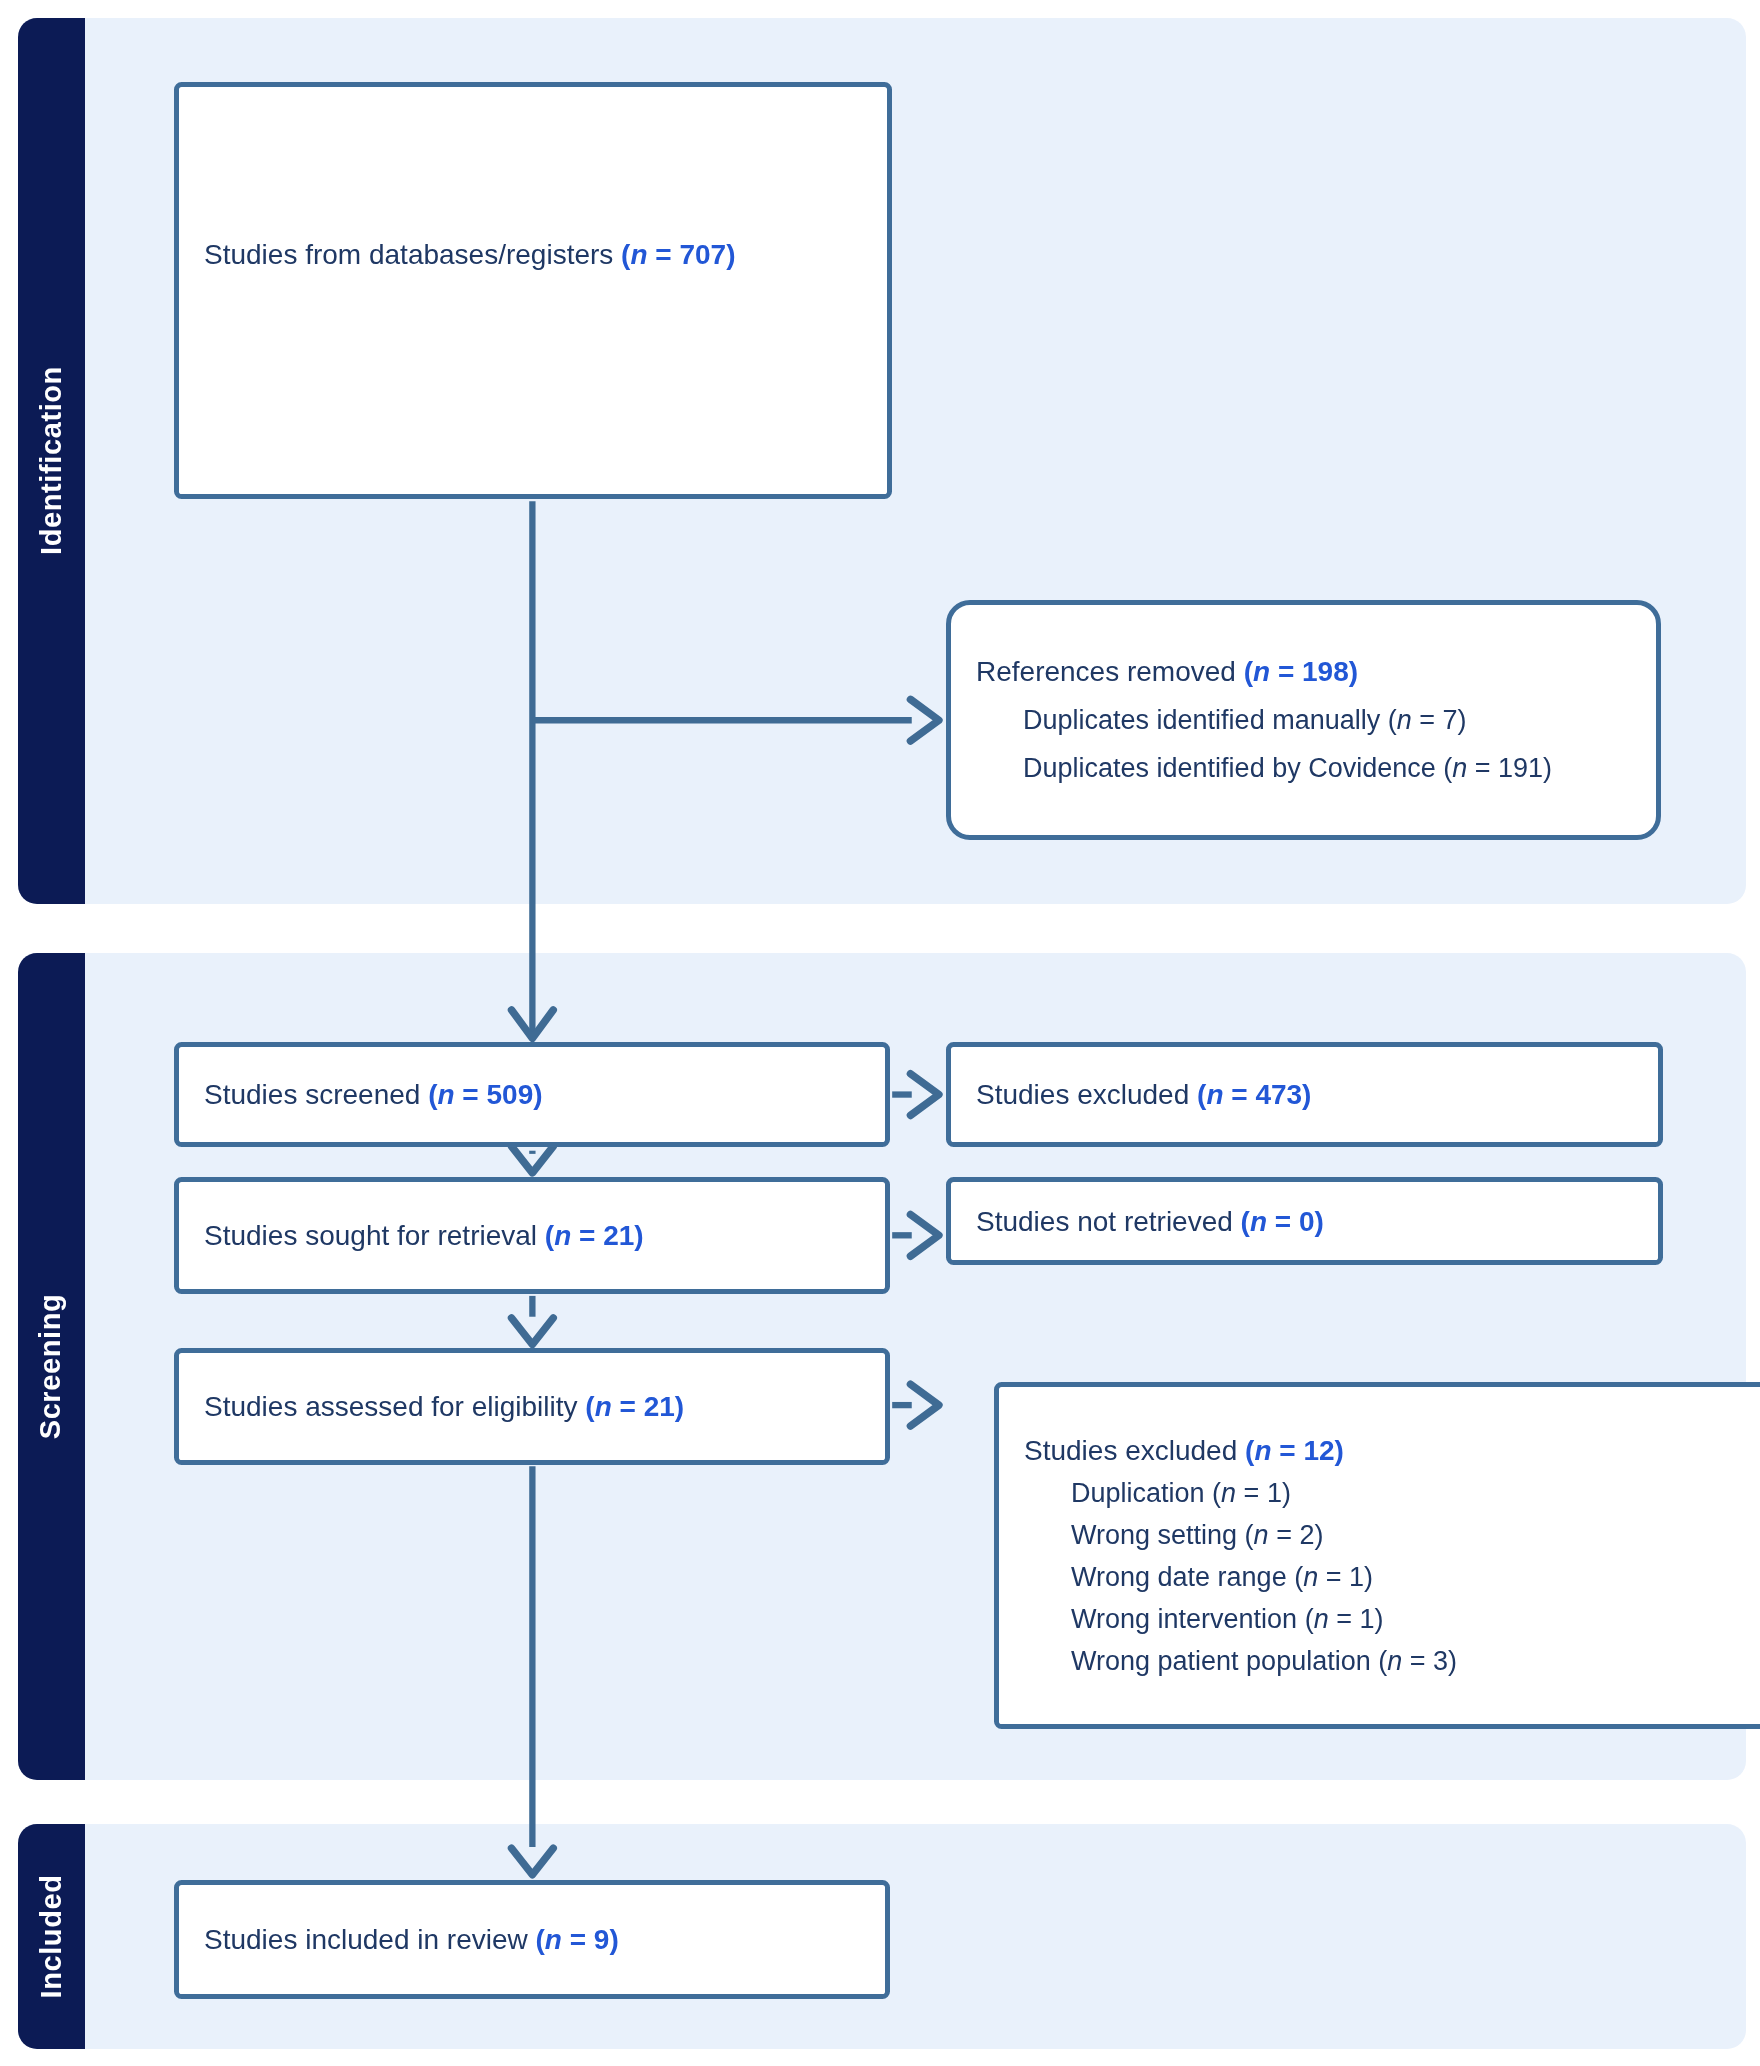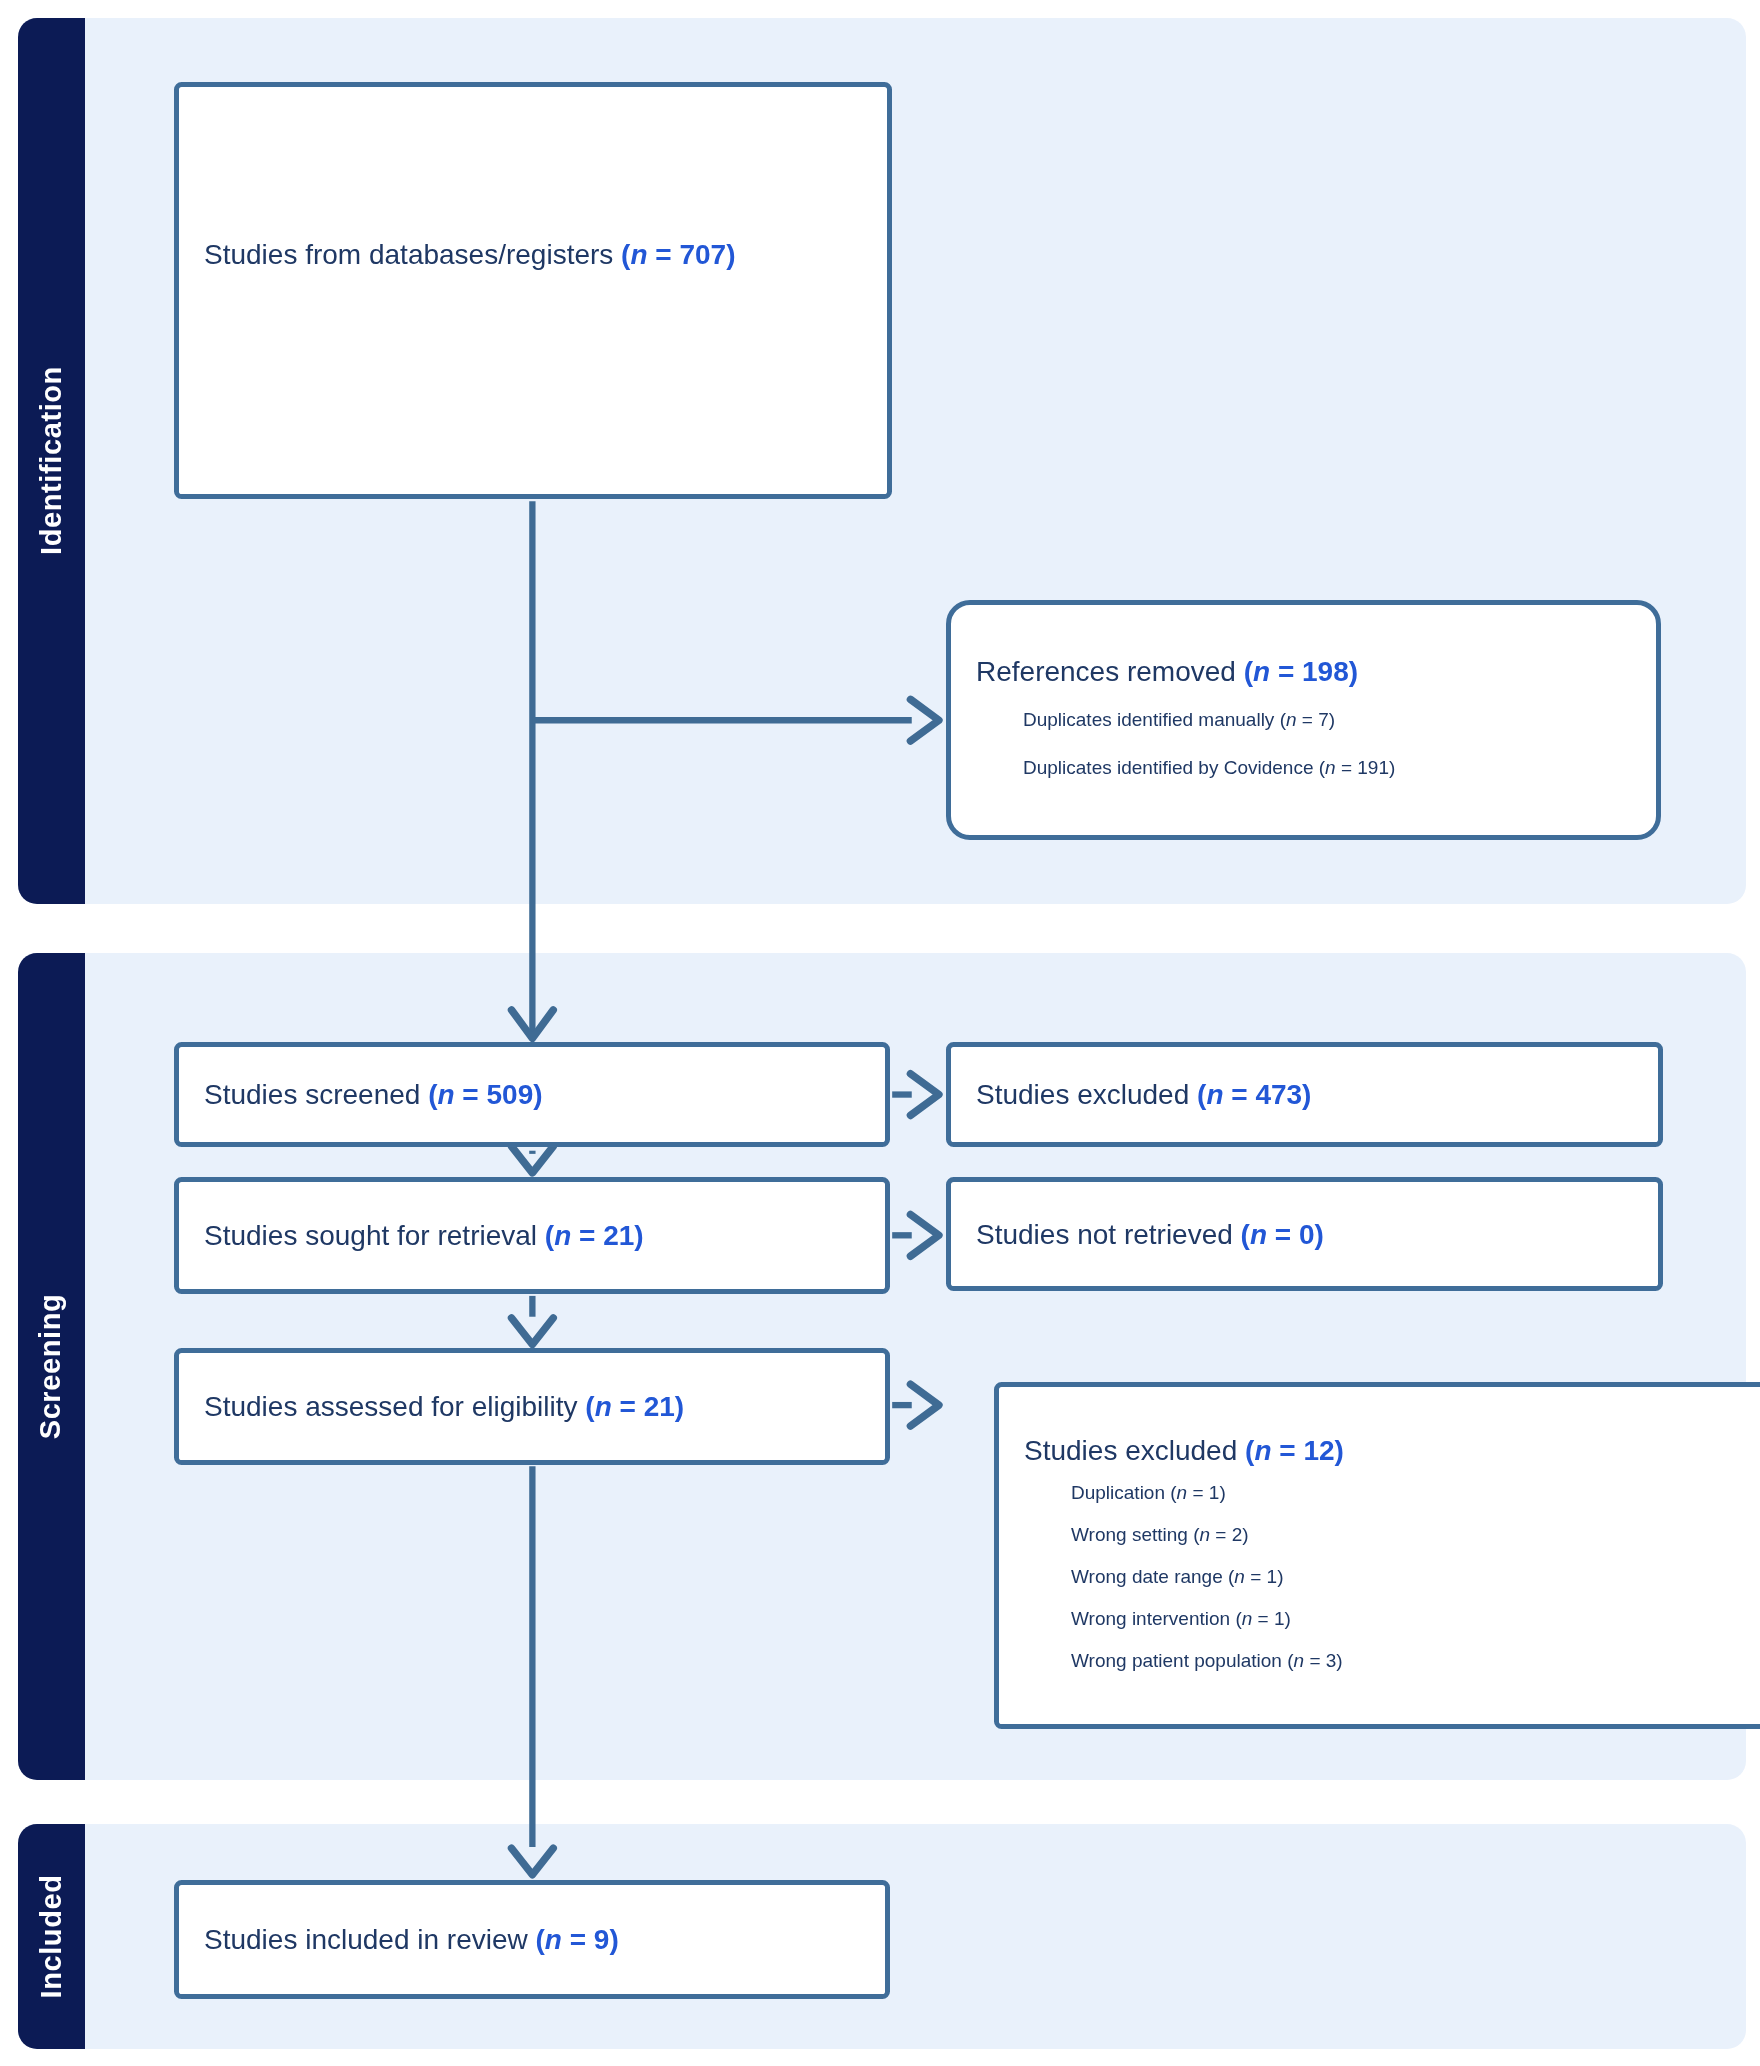--- a/index.html
+++ b/index.html
@@ -26,34 +26,34 @@
     background:var(--navy-bar);border-radius:19px 0 0 19px;}
   .side-label{position:absolute;inset:0;display:flex;align-items:center;justify-content:center;}
   .side-label span{transform:rotate(-90deg);white-space:nowrap;color:#ffffff;
     font-weight:bold;font-size:29px;letter-spacing:0.6px;}
 
   
   .box{position:absolute;background:var(--box-fill);border:5.7px solid var(--box-border);
     border-radius:7.6px;display:flex;flex-direction:column;justify-content:center;
     padding-left:25px;padding-right:12.6px;}
   .box .line{font-size:28px;line-height:43px;color:var(--text-navy);white-space:nowrap;}
-  .box .line.sub{font-size:19px;padding-left:47px;}
+  .box .line.sub{font-size:27px;padding-left:47px;}
   .seg-main{color:var(--text-navy);}
   .seg-acc{color:var(--accent-blue);font-weight:bold;}
   .seg-accItal{color:var(--accent-blue);font-weight:bold;font-style:italic;}
   .seg-sub{color:var(--text-navy);}
   .seg-subItal{color:var(--text-navy);font-style:italic;}
 
   .box-databases{left:174px;top:82px;width:718px;height:417px;padding-bottom:73px;}
   .box-refs{left:946px;top:600px;width:715px;height:240px;border-radius:24px;}
   .box-refs .line{line-height:48px;}
   .box-screened{left:174px;top:1042px;width:716px;height:105px;}
   .box-excluded473{left:946px;top:1042px;width:717px;height:105px;}
   .box-sought{left:174px;top:1177px;width:716px;height:117px;}
-  .box-notretrieved{left:946px;top:1177px;width:717px;height:114px;}
+  .box-notretrieved{left:946px;top:1177px;width:717px;height:88px;}
   .box-eligibility{left:174px;top:1348px;width:716px;height:117px;}
   .box-excluded12{left:946px;top:1382px;width:793px;height:347px;margin-left:48px;}
   .box-excluded12 .line{line-height:42px;}
   .box-included{left:174px;top:1880px;width:716px;height:119px;}
 
   
   .arrows{position:absolute;left:0;top:0;width:1761px;height:2066px;pointer-events:none;}
   .arrows line{stroke:var(--line-blue);stroke-width:10;}
   .arrows polyline{stroke:var(--line-blue);stroke-width:12;fill:none;
     stroke-linecap:round;stroke-linejoin:round;}

